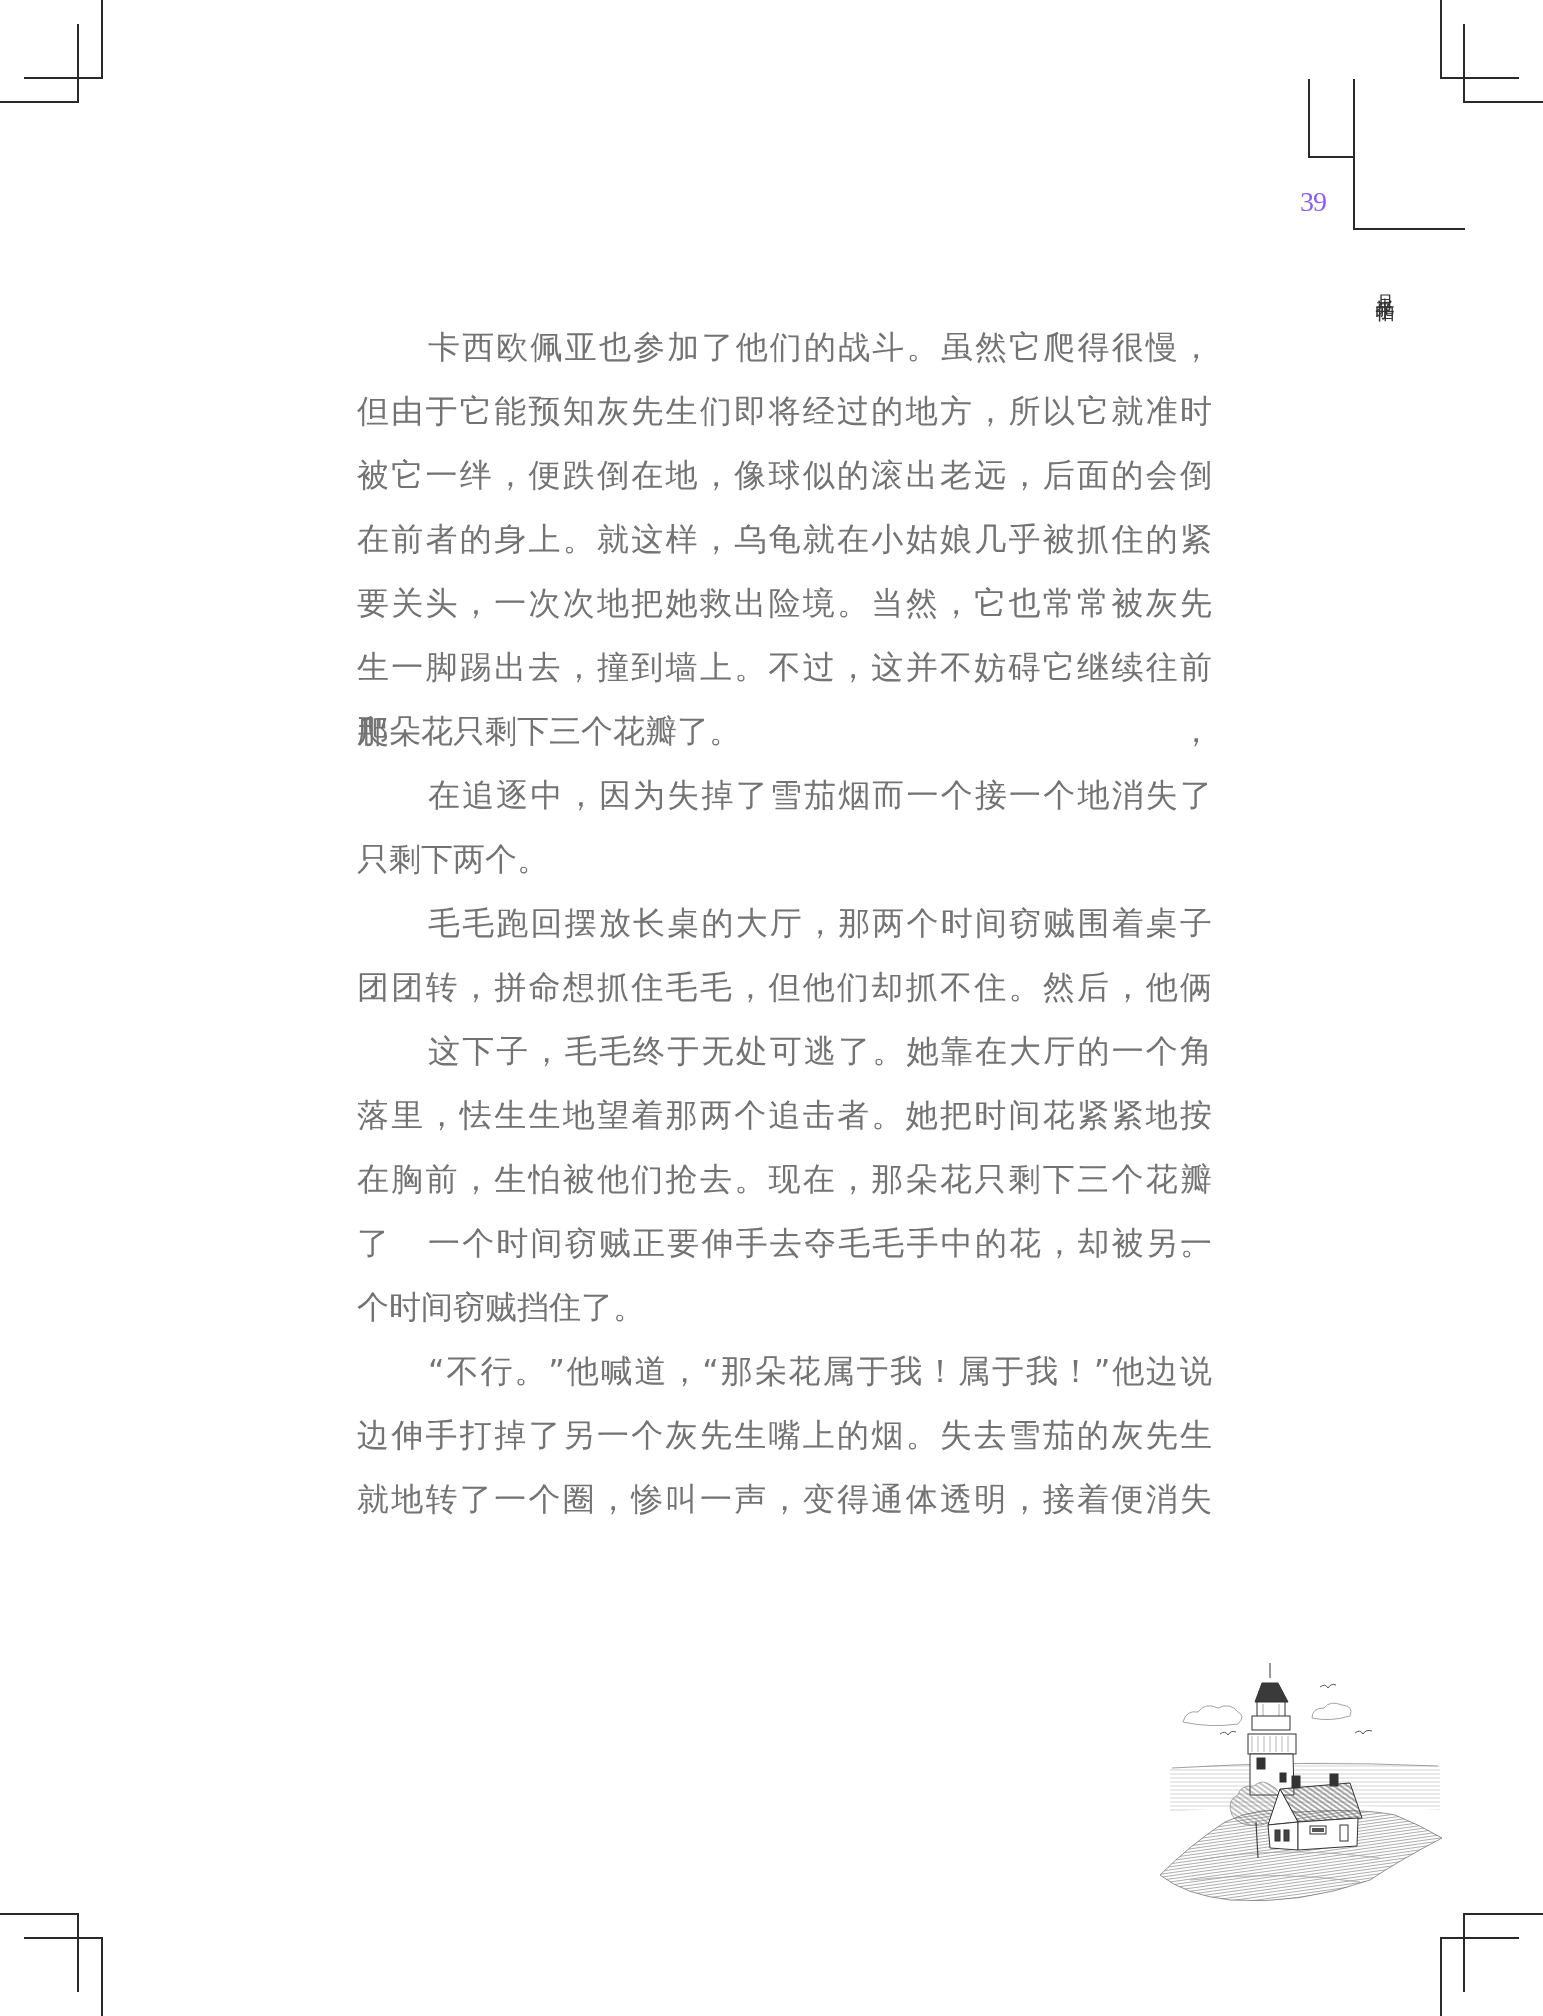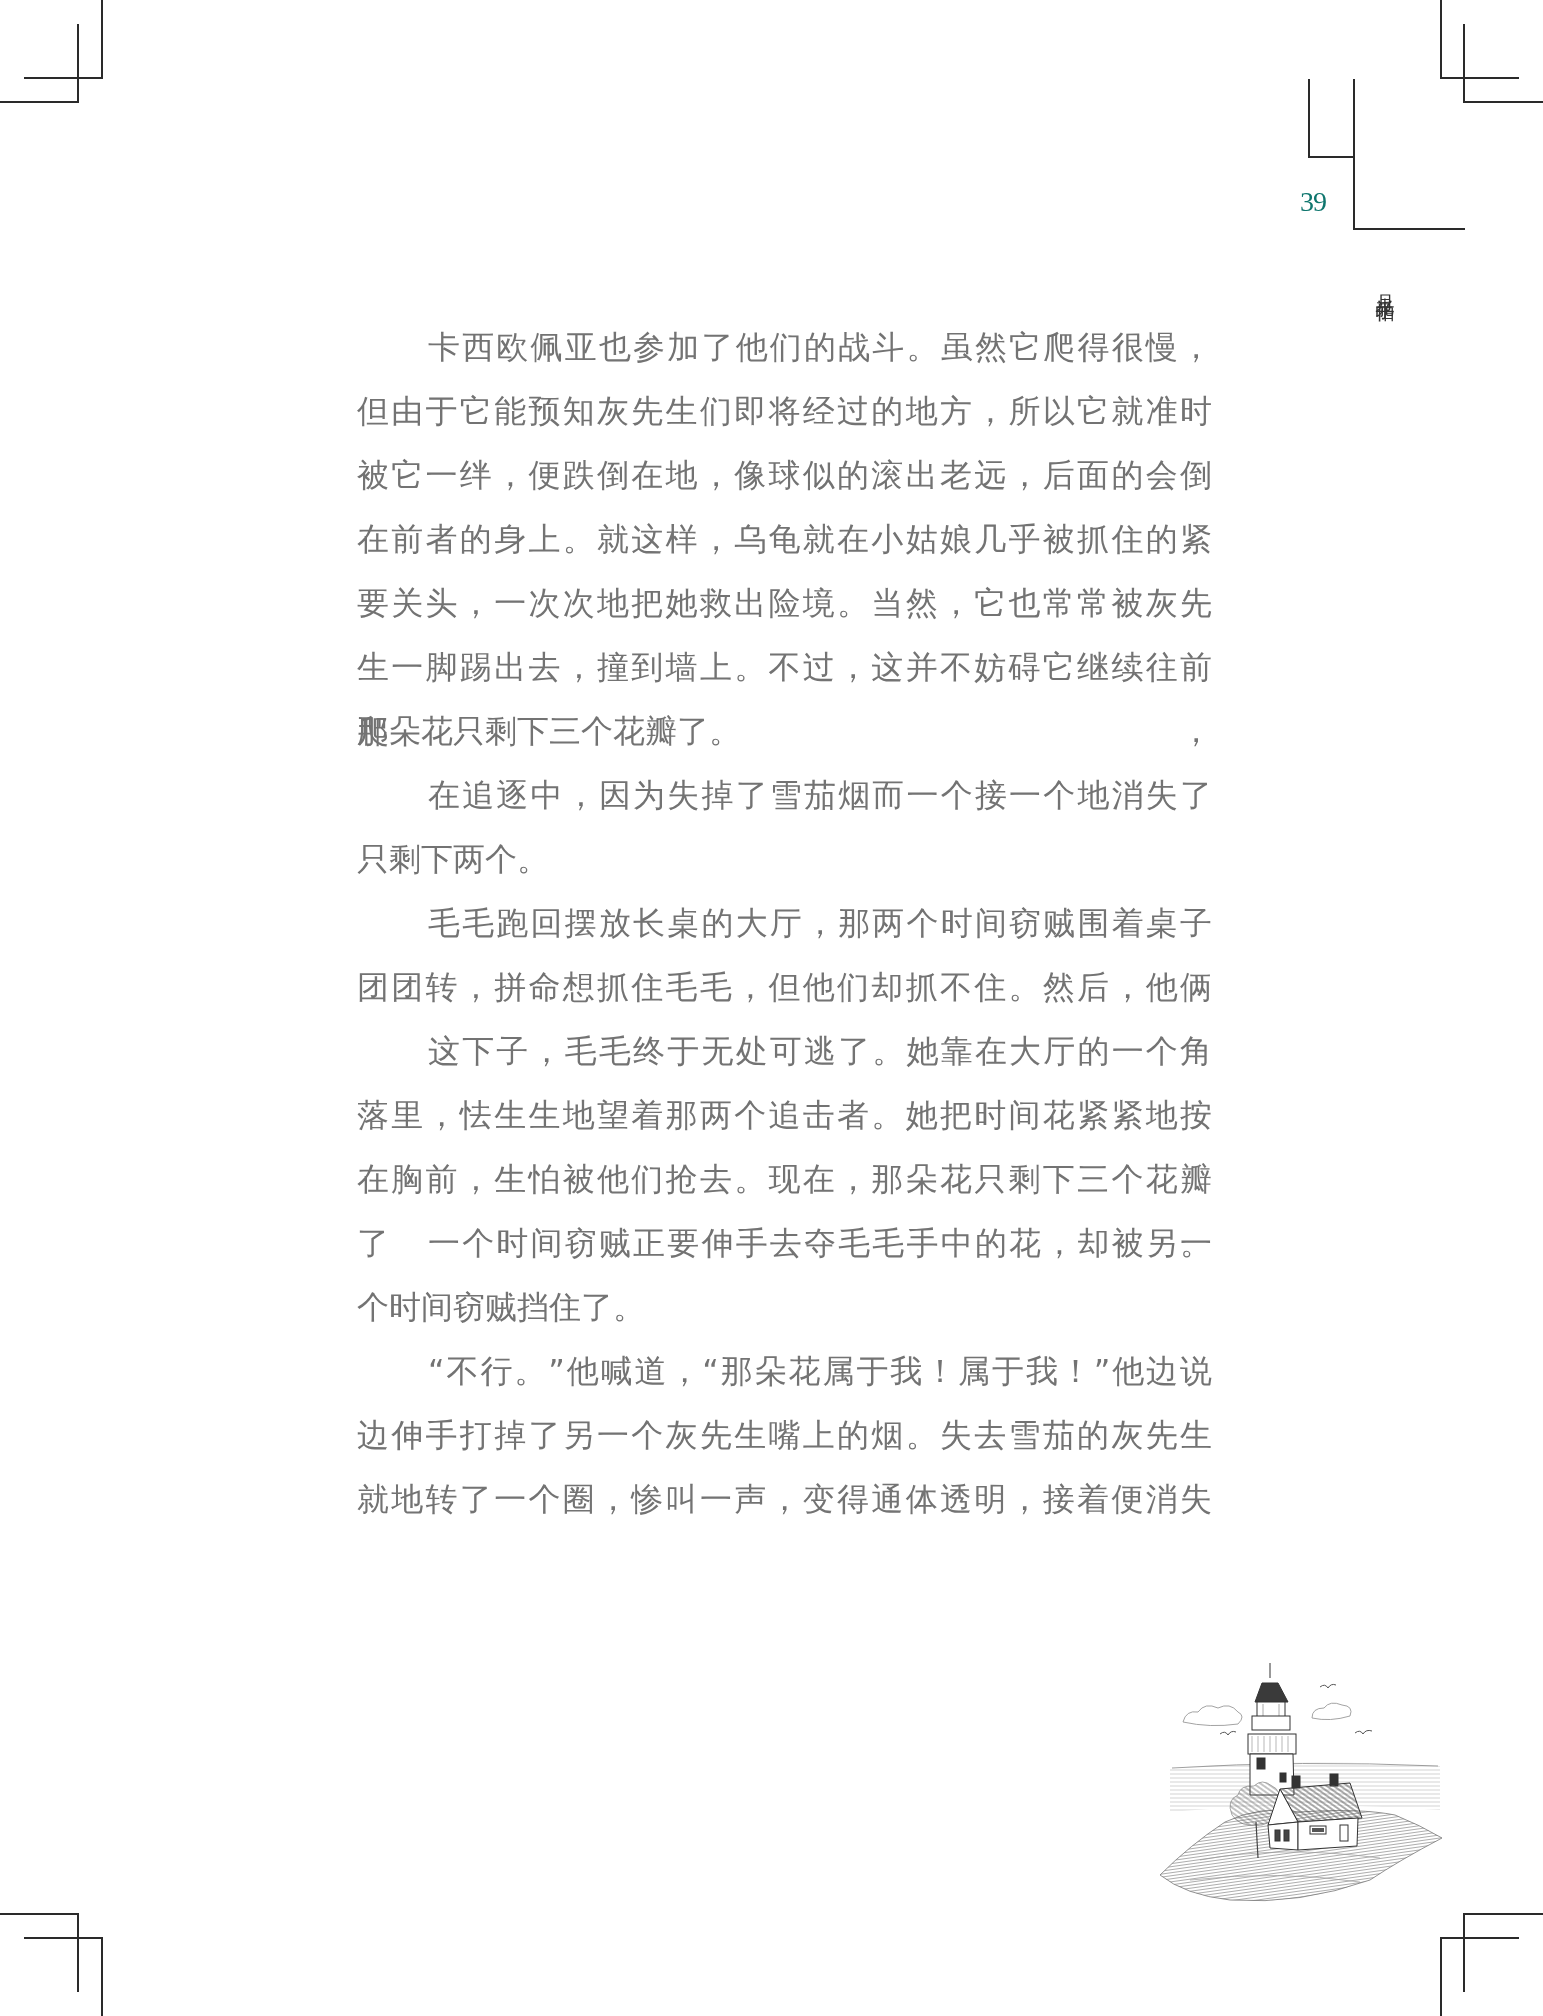--- a/index.html
+++ b/index.html
@@ -4,21 +4,21 @@
 <style>
   html, body { margin: 0; padding: 0; background: #ffffff; }
   body { width: 1543px; height: 2016px; position: relative; overflow: hidden; }
   .page { position: absolute; left: 0; top: 0; width: 1543px; height: 2016px; background: #fff; }
   .mark { position: absolute; background: #2a2a2a; }
   .h { height: 2px; }
   .v { width: 2px; }
   .page-number {
     position: absolute; left: 1300px; top: 186px; width: 40px;
     font-family: "Liberation Serif", "DejaVu Serif", serif;
-    font-size: 28px; color: #0f766e; line-height: 32px; letter-spacing: -1px;
+    font-size: 28px; color: #8b5cf6; line-height: 32px; letter-spacing: -1px;
   }
   .running-title {
     position: absolute; left: 1373px; top: 279px; width: 24px;
     font-family: "DejaVu Sans", "Liberation Sans", sans-serif;
     font-size: 19px; line-height: 22.5px; color: #333;
     writing-mode: vertical-rl; letter-spacing: 3px;
   }
   .body-text {
     position: absolute; left: 357px; top: 315px; width: 855px;
     font-family: "DejaVu Sans", "Liberation Sans", sans-serif;

